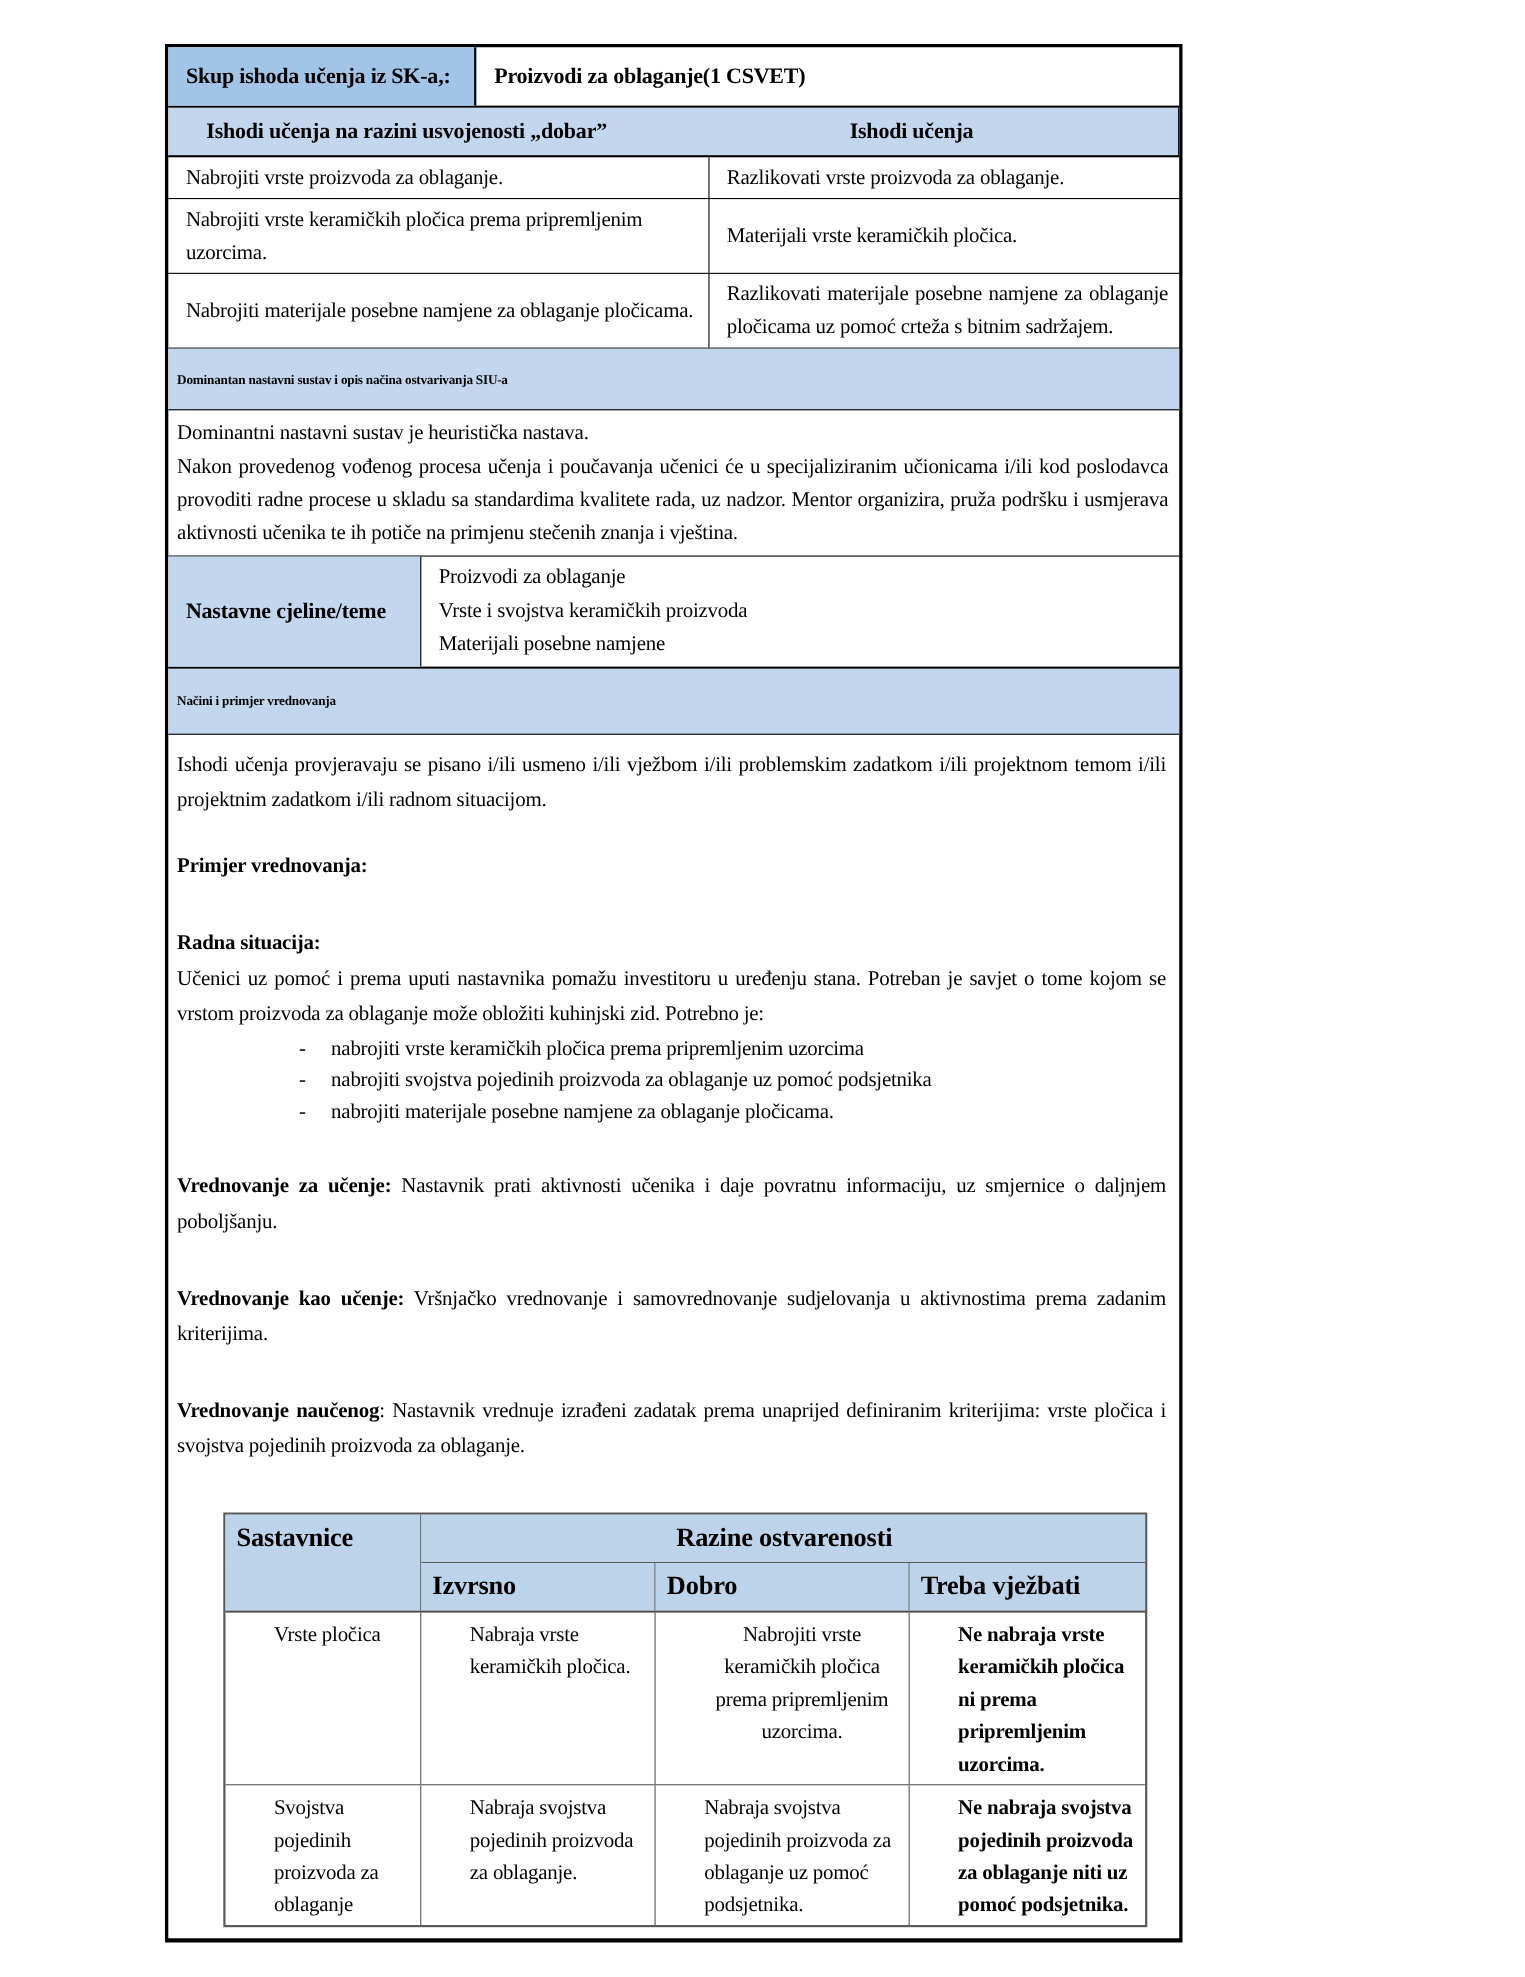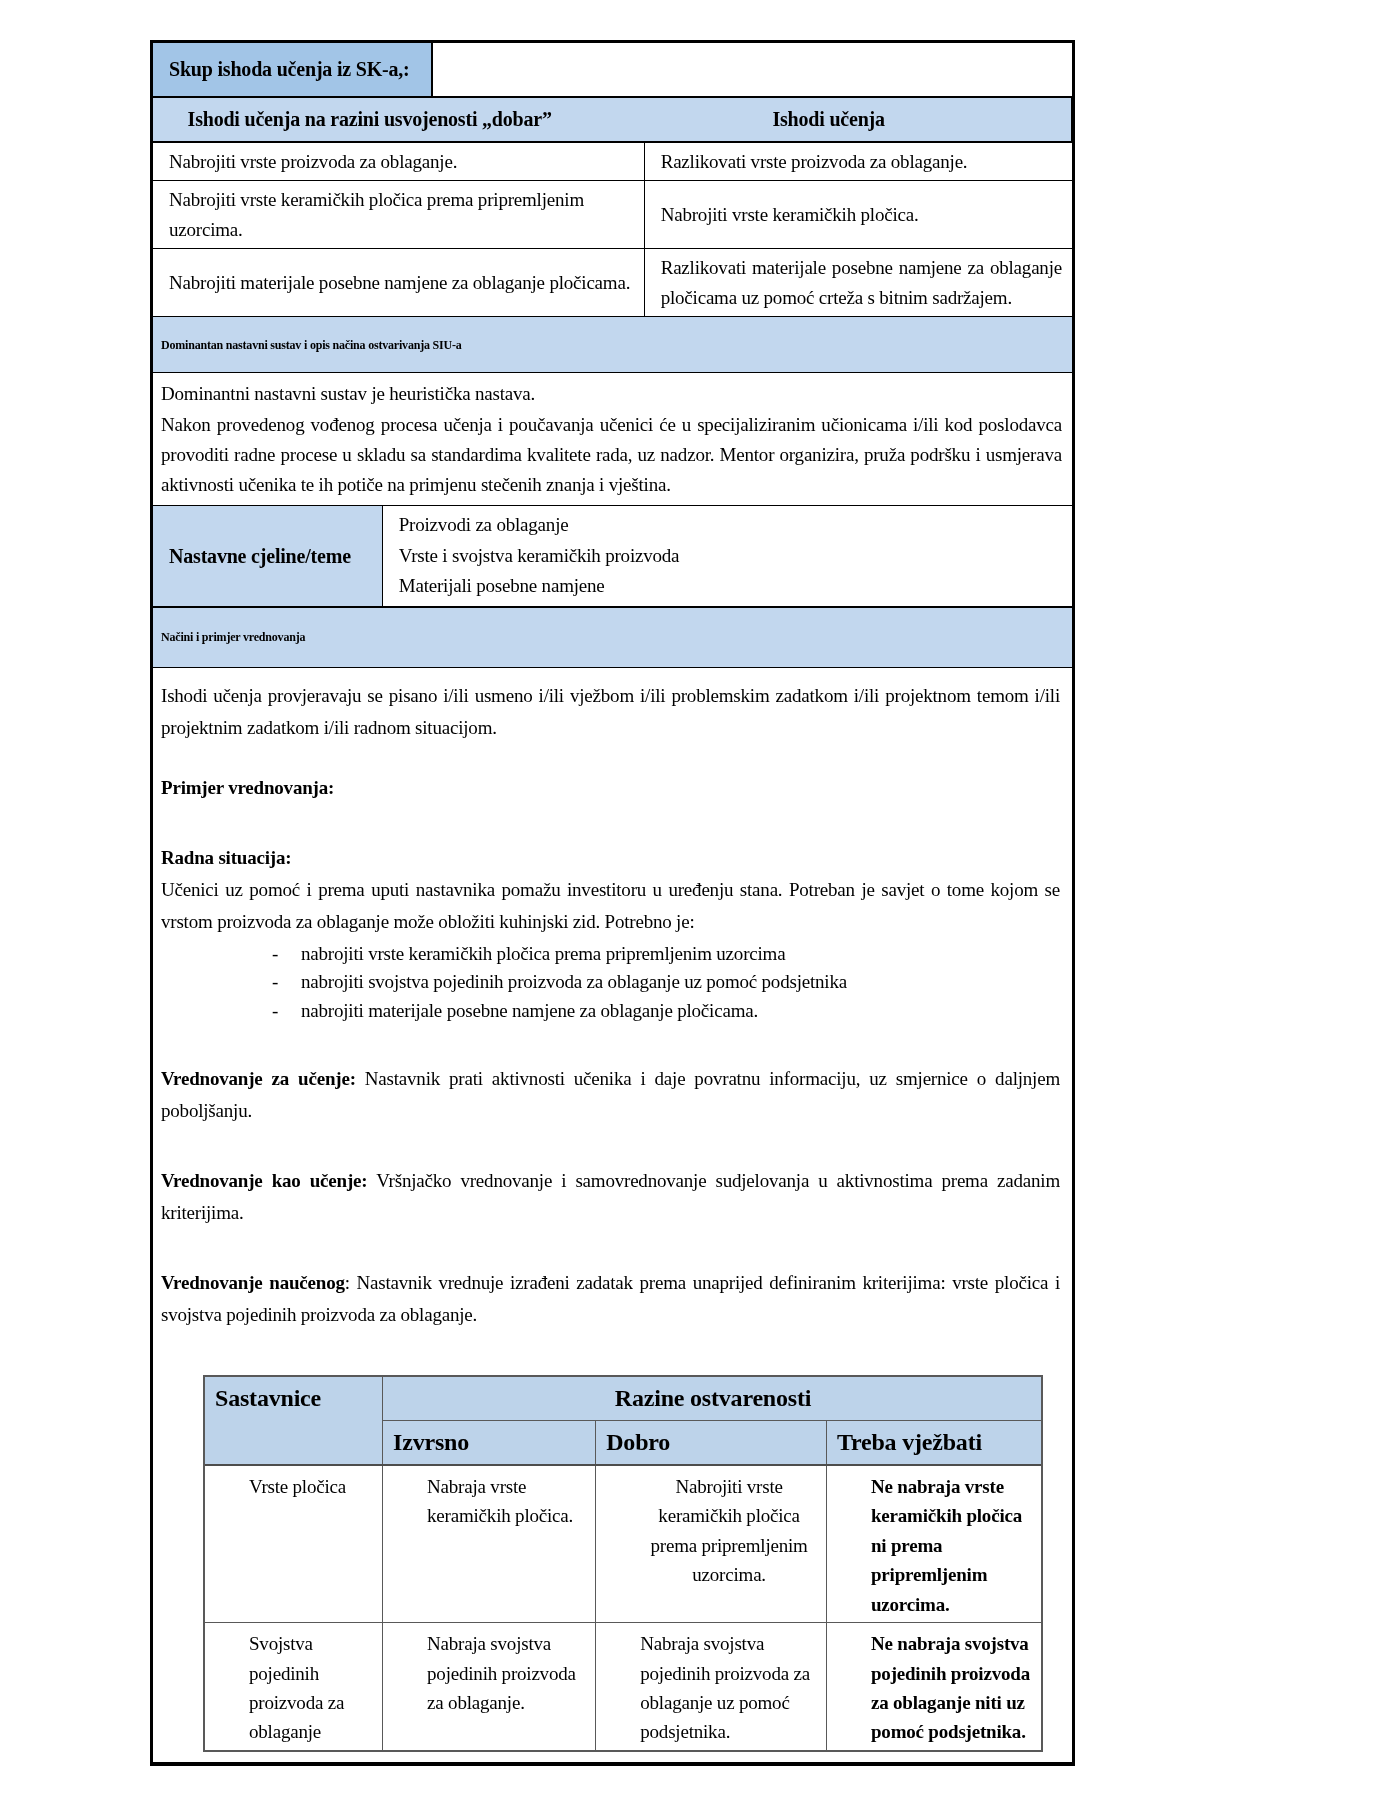--- a/index.html
+++ b/index.html
@@ -81,34 +81,35 @@
   .rb-center { text-align:center; }
 </style>
 </head>
 <body>
 
 <div class="page">
   <div class="doc">
 
     <div class="row r-top">
       <div class="cell c-label blue-dark bold vcenter">Skup ishoda učenja iz SK-a,:</div>
+      <div class="cell c-value bold vcenter">Proizvodi za oblaganje(1 CSVET)</div>
     </div>
 
     <div class="row r-head">
       <div class="cell col-r blue bold center vcenter">Ishodi učenja na razini usvojenosti „dobar”</div>
       <div class="cell col-l blue bold center vcenter">Ishodi učenja</div>
     </div>
 
     <div class="row r-out">
       <div class="cell col-l vcenter">Nabrojiti vrste proizvoda za oblaganje.</div>
       <div class="cell col-r vcenter">Razlikovati vrste proizvoda za oblaganje.</div>
     </div>
     <div class="row r-out r-out4">
       <div class="cell col-l vcenter">Nabrojiti vrste keramičkih pločica prema pripremljenim uzorcima.</div>
-      <div class="cell col-r vcenter">Nabrojiti vrste keramičkih pločica.</div>
+      <div class="cell col-r vcenter">Materijali vrste keramičkih pločica.</div>
     </div>
     <div class="row r-out r-out6">
       <div class="cell col-l vcenter">Nabrojiti materijale posebne namjene za oblaganje pločicama.</div>
       <div class="cell col-r vcenter just">Razlikovati materijale posebne namjene za oblaganje pločicama uz pomoć crteža s bitnim sadržajem.</div>
     </div>
 
     <div class="band blue">Dominantan nastavni sustav i opis načina ostvarivanja SIU-a</div>
 
     <div class="para-cell">
       <div>Dominantni nastavni sustav je heuristička nastava.</div>

